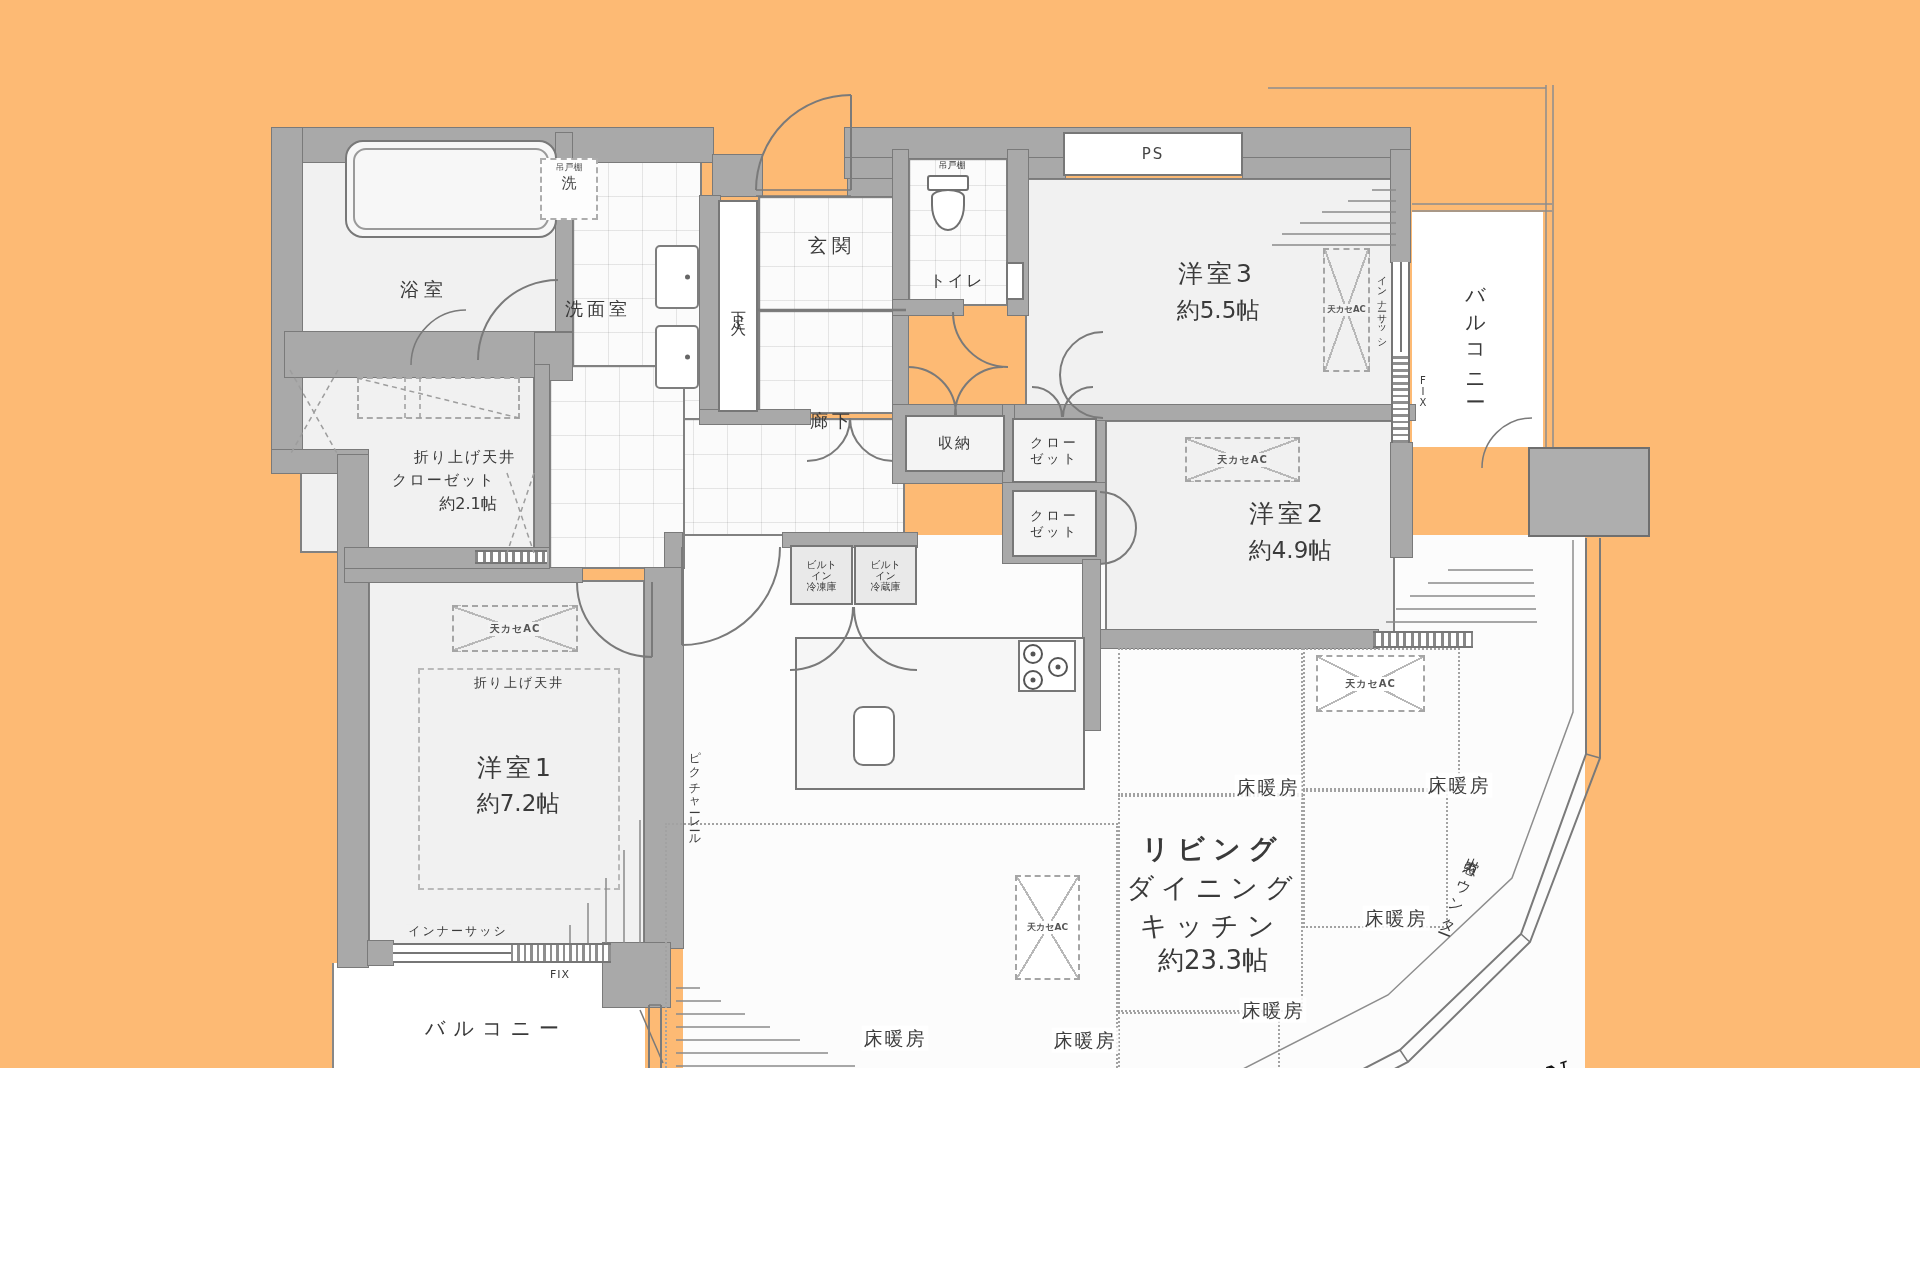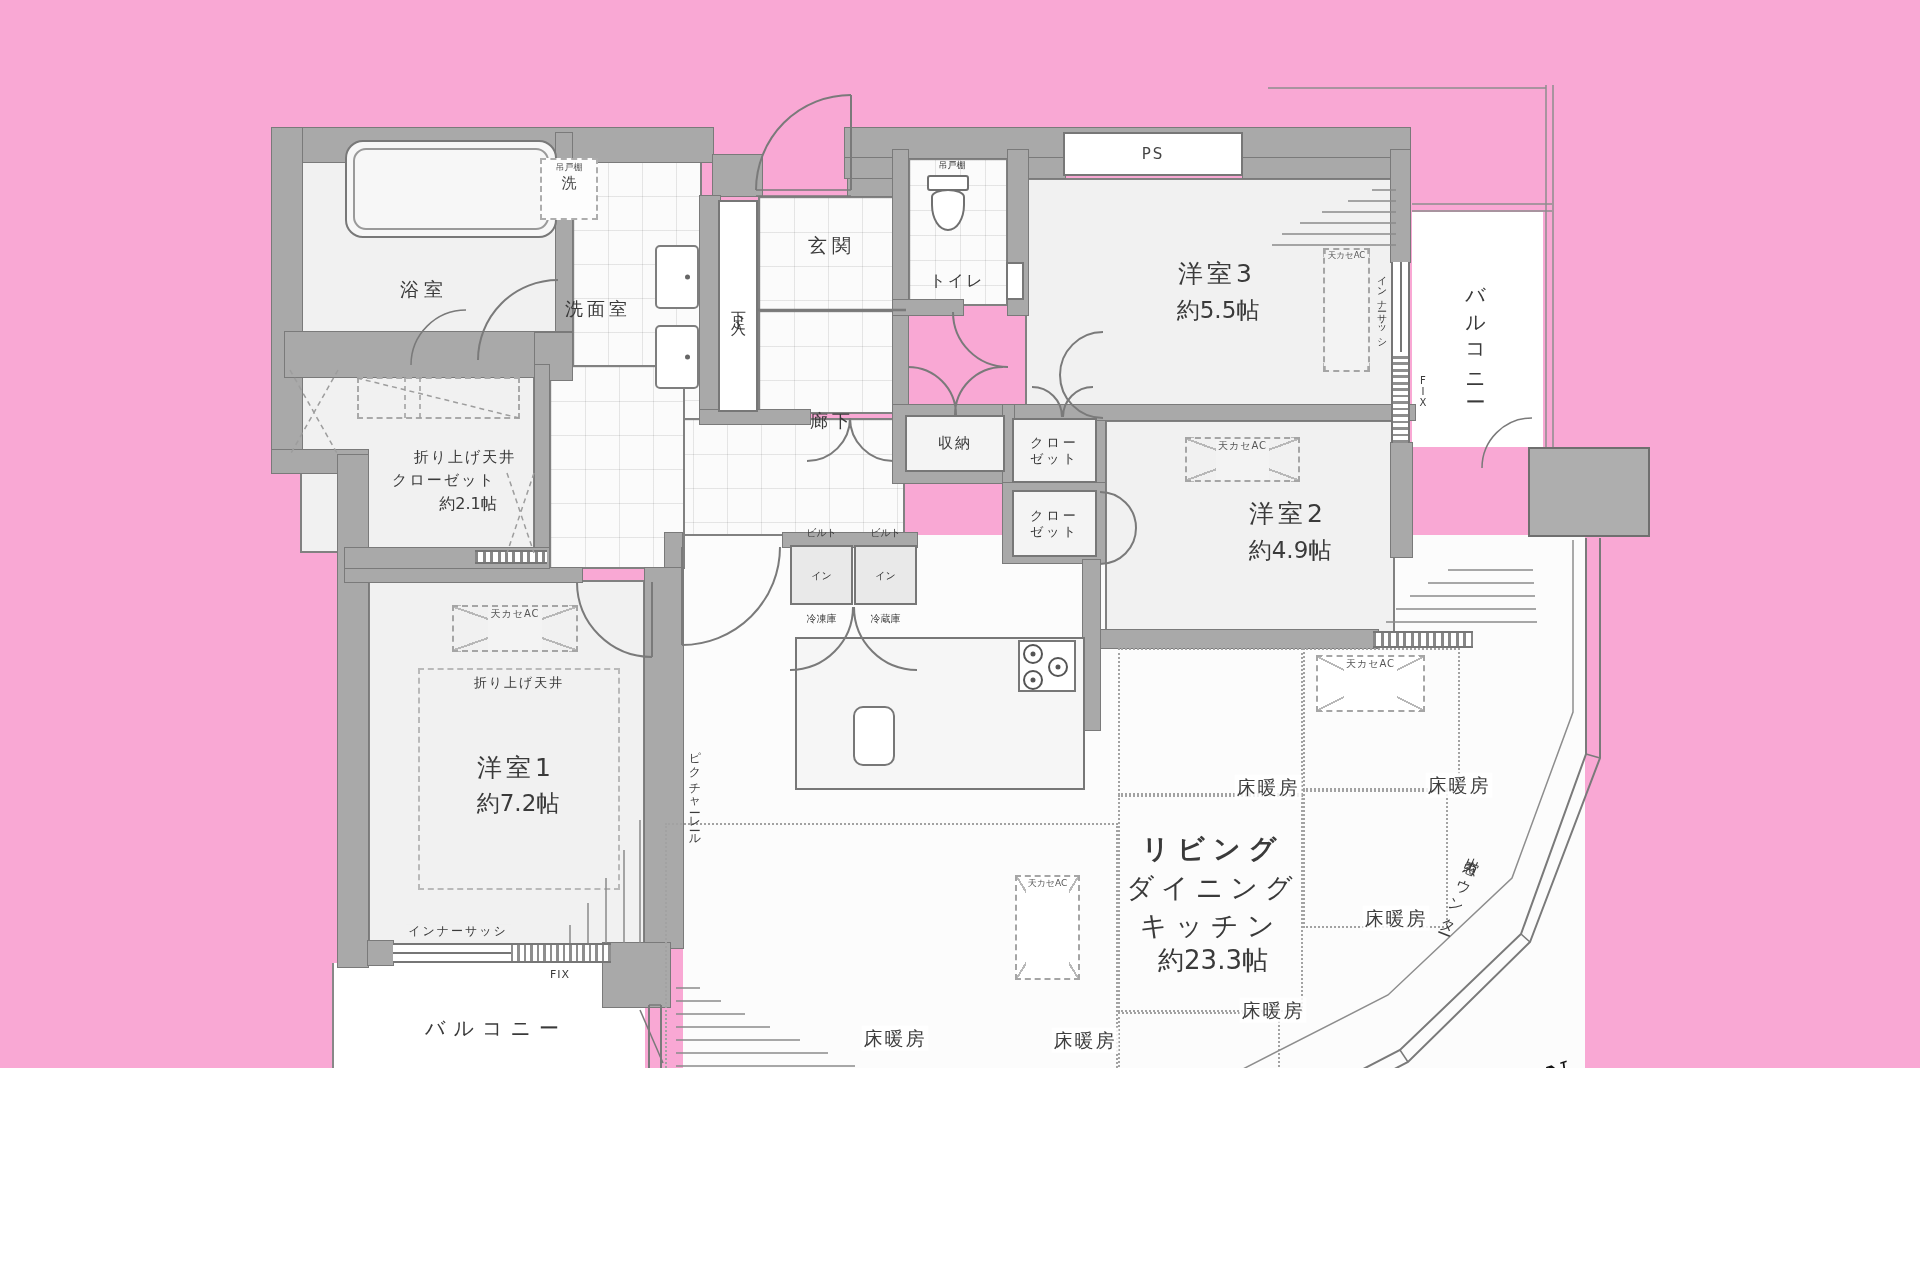--- a/index.html
+++ b/index.html
@@ -1,39 +1,39 @@
 <!DOCTYPE html>
 <html><head>
 <meta charset="utf-8">
 <style>
   html,body{margin:0;padding:0;background:#fff;}
-  .canvas{position:relative;width:1920px;height:1068px;background:#f9a8d4;overflow:hidden;
+  .canvas{position:relative;width:1920px;height:1068px;background:#fdba74;overflow:hidden;
           font-family:"DejaVu Sans",sans-serif;color:#3a3a3a;}
   .room{position:absolute;background:#f1f1f1;border:2px solid #818181;box-sizing:border-box;}
   .white{background:#ffffff;}
   .ldkfloor{background:#fcfcfc;border:none;}
   .tiled{background-color:#fbfbfb;
     background-image:linear-gradient(rgba(110,110,110,.16) 1px,transparent 1px),
                      linear-gradient(90deg,rgba(110,110,110,.16) 1px,transparent 1px);
     background-size:34px 34px;}
   .wall{position:absolute;background:#a9a9a9;outline:1px solid #7a7a7a;box-sizing:border-box;}
   .pillar{position:absolute;background:#aeaeae;border:2px solid #6f6f6f;box-sizing:border-box;}
   .box{position:absolute;background:#ffffff;border:2px solid #777;box-sizing:border-box;
        display:flex;align-items:center;justify-content:center;flex-direction:column;text-align:center;}
-  .gboxx{background:#e9e9e9;gap:32px;}
+  .gboxx{background:#e9e9e9;}
   .lbl{position:absolute;transform:translate(-50%,-50%);white-space:nowrap;line-height:1.3;
        text-align:center;color:#3a3a3a;}
   .vt{writing-mode:vertical-rl;text-orientation:upright;}
   .dash{position:absolute;border:2px dashed #adadad;box-sizing:border-box;}
   .dot{position:absolute;border:2px dotted #a2a2a2;box-sizing:border-box;}
   .acbox{position:absolute;border:2px dashed #a5a5a5;box-sizing:border-box;
-    display:flex;justify-content:center;
+    display:flex;align-items:center;justify-content:center;
     background-image:
       linear-gradient(to top right,transparent calc(50% - 1px),#b8b8b8 calc(50% - 1px),#b8b8b8 calc(50% + 1px),transparent calc(50% + 1px)),
-      linear-gradient(to bottom right,transparent calc(50% - 1px),#b8b8b8 calc(50% - 1px),#b8b8b8 calc(50% + 1px),transparent calc(50% + 1px));}
+      linear-gradient(to bottom right,transparent calc(50% - 1px),#b8b8b8 calc(50% - 1px),#b8b8b8 calc(50% + 1px),transparent calc(50% + 1px)); font-weight: bold;}
   .acbox>span{background:#f3f3f3;font-size:10px;color:#555;padding:0 2px;letter-spacing:1px;}
   .fh{font-size:19px;background:rgba(255,255,255,.85);padding:0 2px;letter-spacing:2px;color:#3f3f3f;}
   .sash-h{position:absolute;box-sizing:border-box;background:#fff;border-top:2px solid #767676;border-bottom:2px solid #767676;
     background-image:linear-gradient(#767676,#767676);background-size:100% 2px;background-position:center;background-repeat:no-repeat;}
   .sash-v{position:absolute;box-sizing:border-box;background:#fff;border-left:2px solid #767676;border-right:2px solid #767676;
     background-image:linear-gradient(90deg,#767676,#767676);background-size:2px 100%;background-position:center;background-repeat:no-repeat;}
   .fixwin-h{position:absolute;box-sizing:border-box;background-color:#fff;border-top:2px solid #767676;border-bottom:2px solid #767676;
     background-image:repeating-linear-gradient(90deg,#8e8e8e 0 2.5px,transparent 2.5px 6.5px);}
   .fixwin-v{position:absolute;box-sizing:border-box;background-color:#fff;border-left:2px solid #767676;border-right:2px solid #767676;
     background-image:repeating-linear-gradient(0deg,#8e8e8e 0 2.5px,transparent 2.5px 6.5px);}

